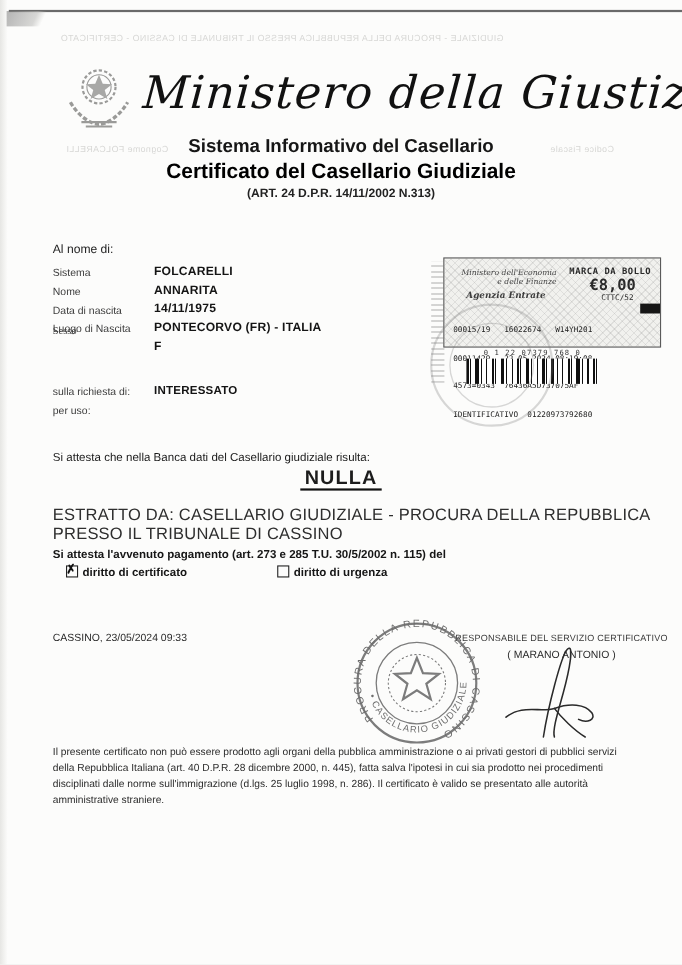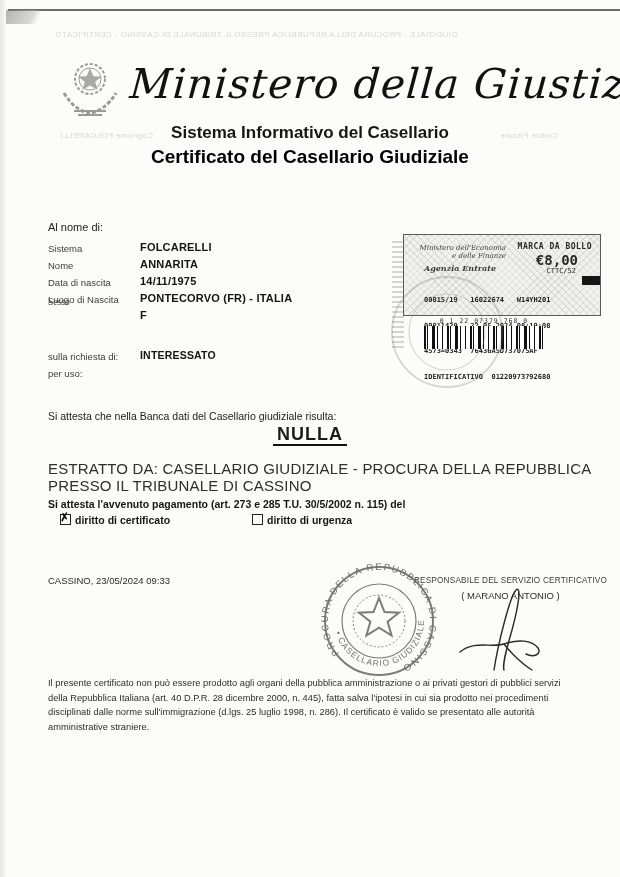--- a/index.html
+++ b/index.html
@@ -42,22 +42,22 @@
       #f1f1ee;
     font-family:"DejaVu Sans Mono","Liberation Mono",monospace;color:#2a2a2a;}
   .bollo-issuer{position:absolute;left:10px;top:9px;width:92px;text-align:right;
     font-family:"DejaVu Serif",serif;font-style:italic;font-size:7px;line-height:8px;color:#444;}
   .bollo-agenzia{position:absolute;left:14px;top:28px;width:84px;text-align:center;
     font-family:"DejaVu Serif",serif;font-style:italic;font-weight:700;font-size:8px;color:#3c3c3c;}
   .bollo-title{position:absolute;right:8px;top:7px;font-size:8px;font-weight:700;letter-spacing:.5px;}
   .bollo-amount{position:absolute;right:22px;top:17px;font-size:14px;font-weight:700;}
   .bollo-ctype{position:absolute;right:24px;top:32px;font-size:7px;}
   .bollo-black{position:absolute;right:0;top:41px;width:18px;height:9px;background:#161616;}
-  .bollo-codes{position:absolute;left:20px;top:44px;width:188px;
-    font-size:7px;font-weight:700;line-height:8.5px;white-space:pre;color:#222;}
+  .bollo-codes{position:absolute;left:8px;top:44px;width:188px;
+    font-size:7px;font-weight:400;line-height:8.5px;white-space:pre;color:#222;}
   .bollo-noise{position:absolute;left:392px;top:238px;width:12px;height:110px;
     background:repeating-linear-gradient(0deg,rgba(120,120,120,.30) 0 2px,transparent 2px 5px);
     filter:blur(.5px);}
   .barcode-num{position:absolute;left:420px;top:317px;width:128px;text-align:center;
     font-family:"DejaVu Sans Mono","Liberation Mono",monospace;font-size:6.5px;color:#333;letter-spacing:1px;}
   .barcode{position:absolute;left:424px;top:326px;width:120px;height:23px;
     background:repeating-linear-gradient(90deg,
       #101010 0 2px,#fff 2px 3px,#101010 3px 4px,#fff 4px 8px,
       #101010 8px 11px,#fff 11px 13px,#101010 13px 14px,#fff 14px 18px,
       #101010 18px 19px,#fff 19px 23px);}
@@ -108,20 +108,21 @@
         <circle cx="38" cy="24" r="11" stroke-width="1"></circle>
       </g>
       <path d="M38 13 L41.4 21.2 L50 21.6 L43.2 26.8 L45.6 35 L38 30.4 L30.4 35 L32.8 26.8 L26 21.6 L34.6 21.2 Z" fill="#a8a8a6"></path>
       <path d="M12 38 C 20 52, 32 58, 38 58 C 44 58, 56 52, 64 38" fill="none" stroke="#9a9a98" stroke-width="3" stroke-dasharray="4 2"></path>
       <path d="M22 56 L54 56 M26 60 L50 60" stroke="#9a9a98" stroke-width="2"></path>
     </svg>
   </div>
   <div class="script-title">Ministero della Giustizia</div>
   <div class="h-sub1">Sistema Informativo del Casellario</div>
   <div class="h-sub2">Certificato del Casellario Giudiziale</div>
+  <div class="h-sub3">(ART. 24 D.P.R. 14/11/2002 N.313)</div>
 
 
   <div class="al-nome">Al nome di:</div>
 
   <div class="frow" style="top:243px;">Sistema</div>
   <div class="fval" style="top:241px;">FOLCARELLI</div>
   <div class="frow" style="top:260px;">Nome</div>
   <div class="fval" style="top:258px;">ANNARITA</div>
   <div class="frow" style="top:277px;">Data di nascita</div>
   <div class="fval" style="top:275px;">14/11/1975</div>

